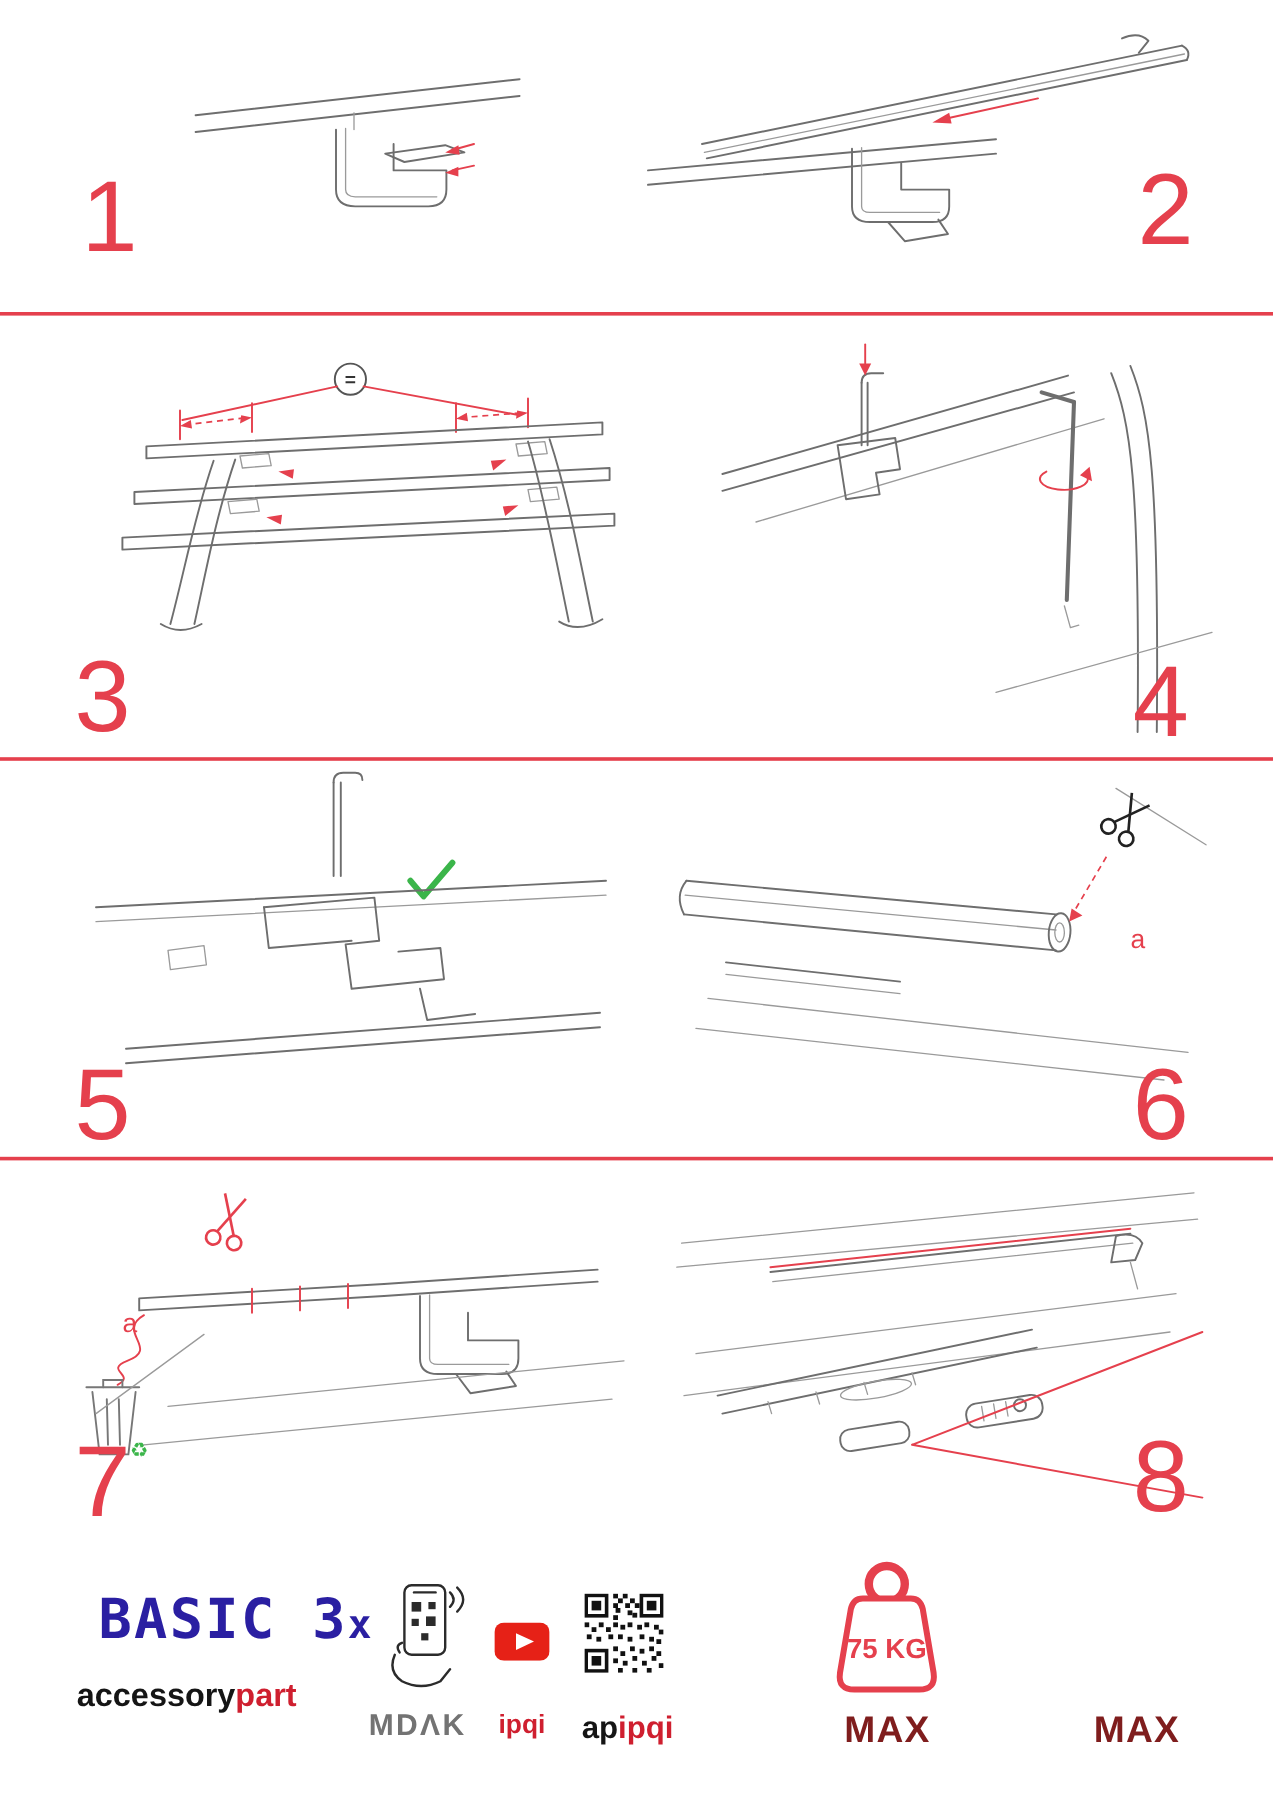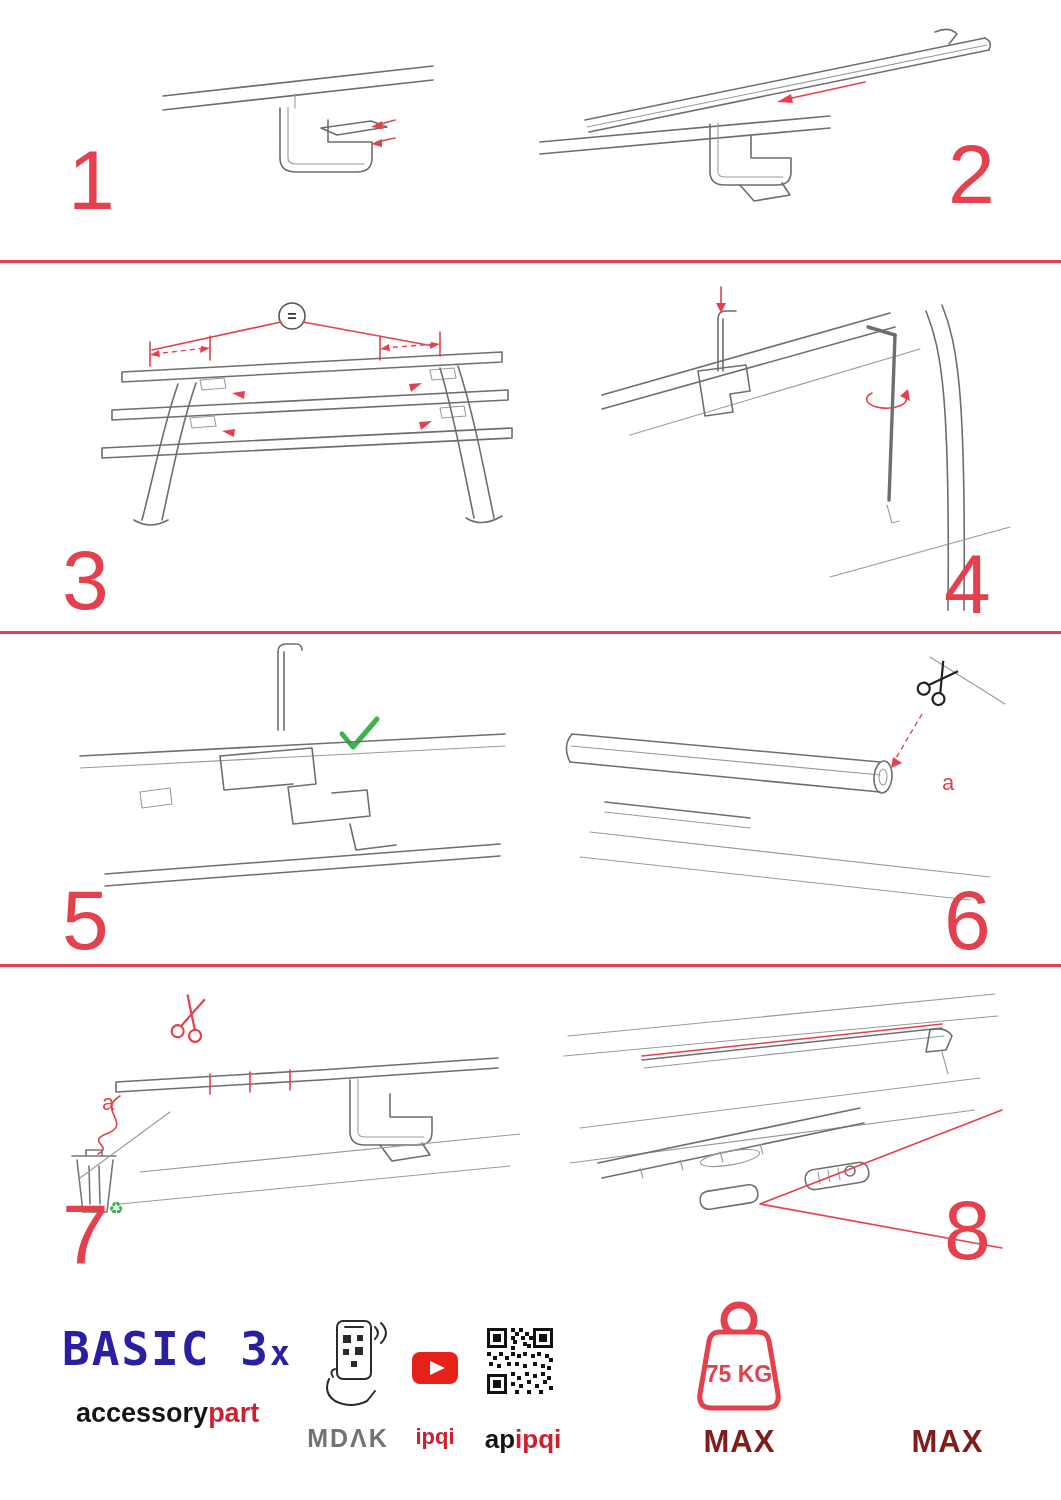--- a/index.html
+++ b/index.html
@@ -13,21 +13,21 @@
   .ln2{fill:none;stroke:#9a9a9a;stroke-width:1.1;stroke-linecap:round;stroke-linejoin:round;}
   .rl{fill:none;stroke:#e5404d;stroke-width:1.6;stroke-linecap:round;}
   .rld{fill:none;stroke:#e5404d;stroke-width:1.4;stroke-dasharray:5 4;}
   .rf{fill:#e5404d;stroke:none;}
   svg text{font-family:"Liberation Sans",sans-serif;}
   .rtext{fill:#e5404d;font-size:22px;}
   .eqtext{fill:#333;font-size:16px;font-weight:bold;}
   .max{position:absolute;font-size:31px;font-weight:bold;color:#7f1d1d;text-align:center;letter-spacing:1px;}
   .logo-sub{position:absolute;font-weight:bold;text-align:center;}
   .brand-main{font-family:"DejaVu Sans Mono",monospace;font-weight:bold;font-size:46px;
-              color:#2a1fa2;letter-spacing:2px;}
+              color:#2a1fa2;letter-spacing:2px;margin-left:20px;}
   .brand-suffix{font-family:"DejaVu Sans Mono",monospace;font-weight:bold;font-size:33px;color:#2a1fa2;}
   .accessory{position:absolute;font-size:27px;font-weight:bold;letter-spacing:0;}
   .txt-black{color:#151515;}
   .txt-red{color:#cf1f2f;}
   .txt-gray{color:#737373;}
 </style>
 </head>
 <body>
 
 <div class="page">
@@ -215,21 +215,21 @@
       </g>
       <path class="ln2" d="M268 194 l2 12 M278 192 l2 12 M288 190 l2 12"></path>
       <path class="rl" d="M452 132 L210 226 M452 270 L210 226"></path>
     </svg>
   </div>
   <div class="step-number" style="left:944px;top:1188px;">8</div>
 
   <div style="position:absolute;left:62px;top:1322px;">
     <span class="brand-main">BASIC 3</span><span class="brand-suffix">x</span>
   </div>
-  <div class="accessory" style="left:64px;top:1398px;margin-left:12px;">
+  <div class="accessory" style="left:64px;top:1398px;">
     <span class="txt-black">accessory</span><span class="txt-red">part</span>
   </div>
 
   <div class="illo" style="left:315px;top:1315px;width:75px;height:92px;">
     <svg viewBox="0 0 75 92">
       <g stroke="#2b2b2b" fill="none" stroke-width="2" stroke-linecap="round">
         <rect x="22" y="6" width="34" height="58" rx="6"></rect>
         <path d="M30 12 h18"></path>
         <path d="M60 12 q6 6 0 12"></path>
         <path d="M66 8 q10 10 0 20"></path>

